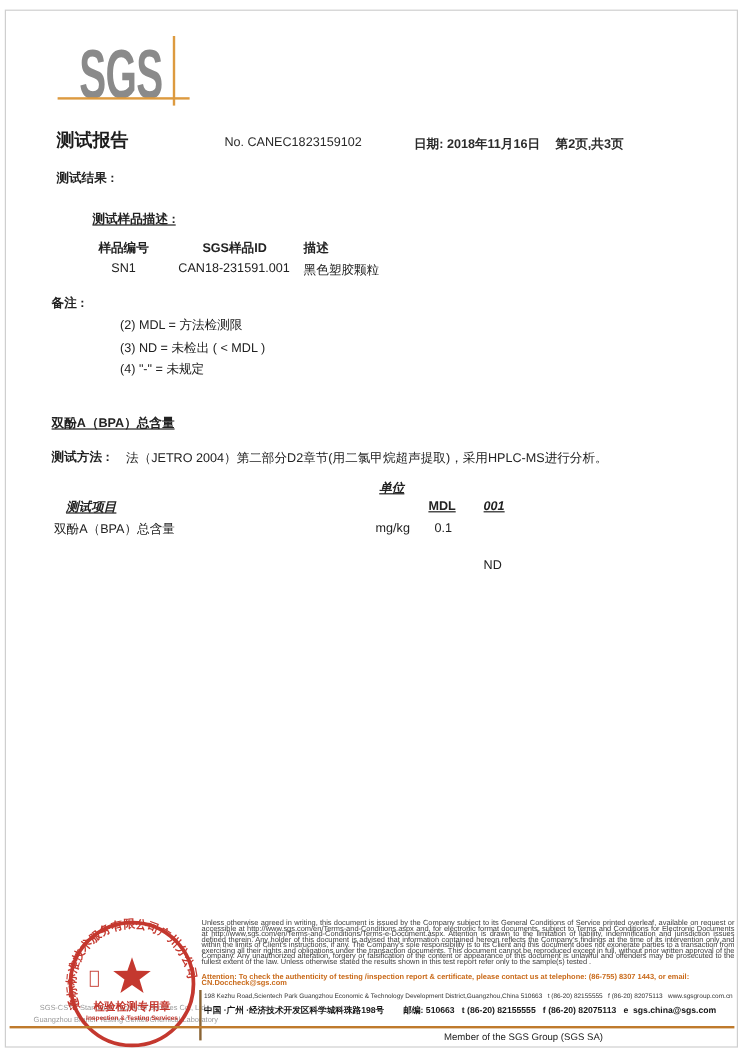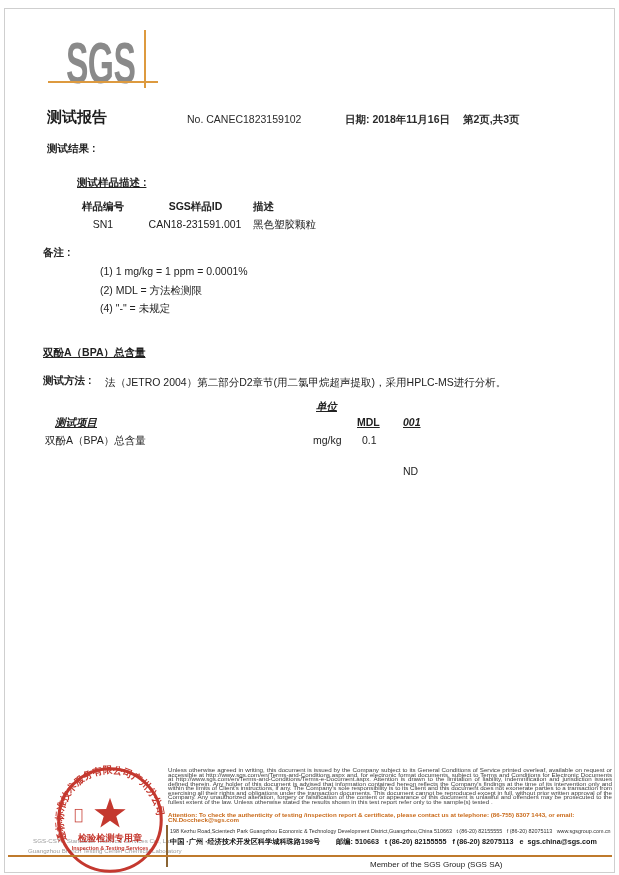--- a/index.html
+++ b/index.html
@@ -76,22 +76,22 @@
 <div class="abs sec-label u" style="left:43px;top:176px;margin-left:34px;">测试样品描述 :</div>
 <div class="abs body-txt st-h tc" style="left:58px;top:200px;width:90px;">样品编号</div>
 <div class="abs body-txt st-h tc" style="left:148px;top:200px;width:95px;">SGS样品ID</div>
 <div class="abs body-txt st-h" style="left:253px;top:200px;">描述</div>
 <div class="abs body-txt tc" style="left:58px;top:218px;width:90px;">SN1</div>
 <div class="abs body-txt tc" style="left:145px;top:218px;width:100px;">CAN18-231591.001</div>
 <div class="abs body-txt" style="left:253px;top:218px;">黑色塑胶颗粒</div>
 
 <div class="abs sec-label" style="left:43px;top:246px;">备注 :</div>
 <div class="abs notes">
-  <div>(1) 1 mg/kg = 1 ppm = 0.0001%</div>
   <div>(2) MDL = 方法检测限</div>
+  <div>(3) ND = 未检出 ( &lt; MDL )</div>
   <div>(4) "-" = 未规定</div>
 </div>
 
 <div class="abs sec-label u" style="left:43px;top:346px;">双酚A（BPA）总含量</div>
 <div class="abs sec-label" style="left:43px;top:374px;">测试方法 :</div>
 <div class="abs method">
   <span class="ln2">法（JETRO 2004）第二部分D2章节(用二氯甲烷超声提取)，采用HPLC-MS进行分析。</span>
 </div>
 
 <div class="abs rt-h it" style="left:55px;top:416px;">测试项目</div>

